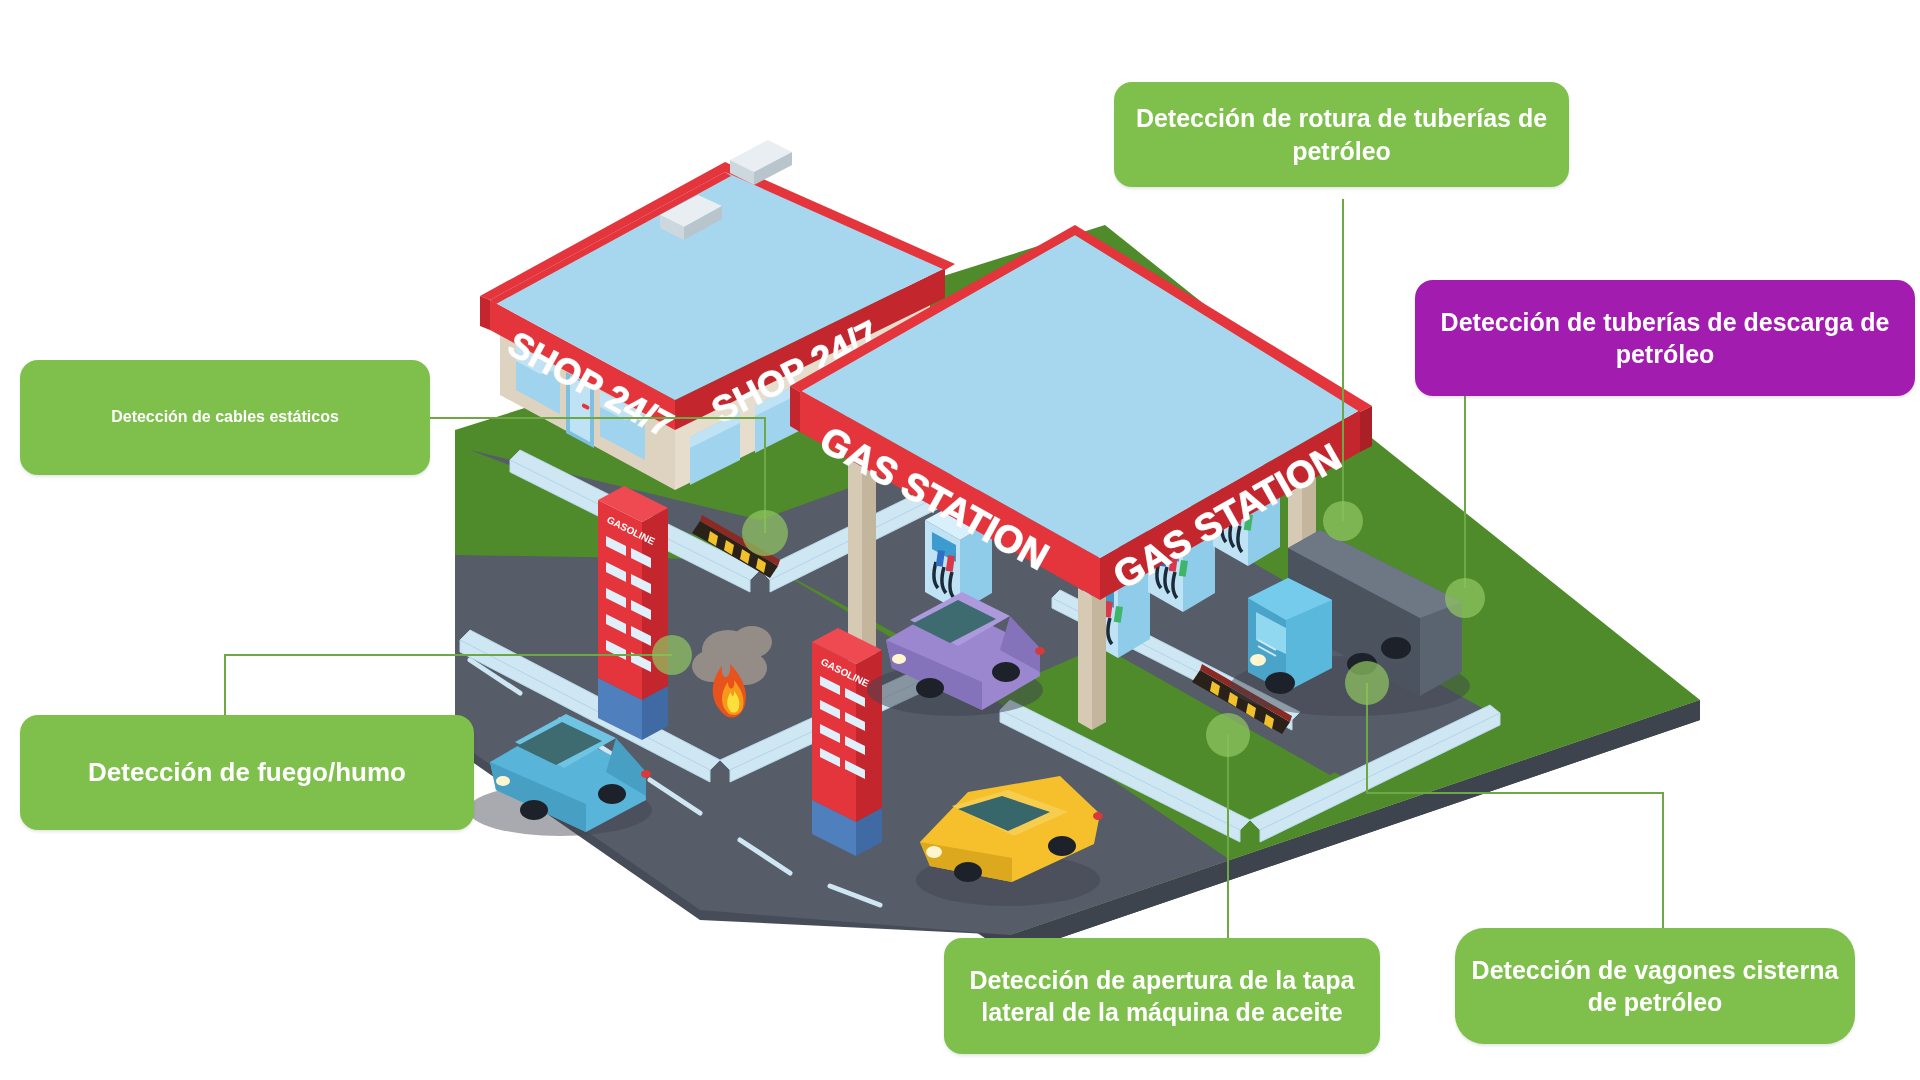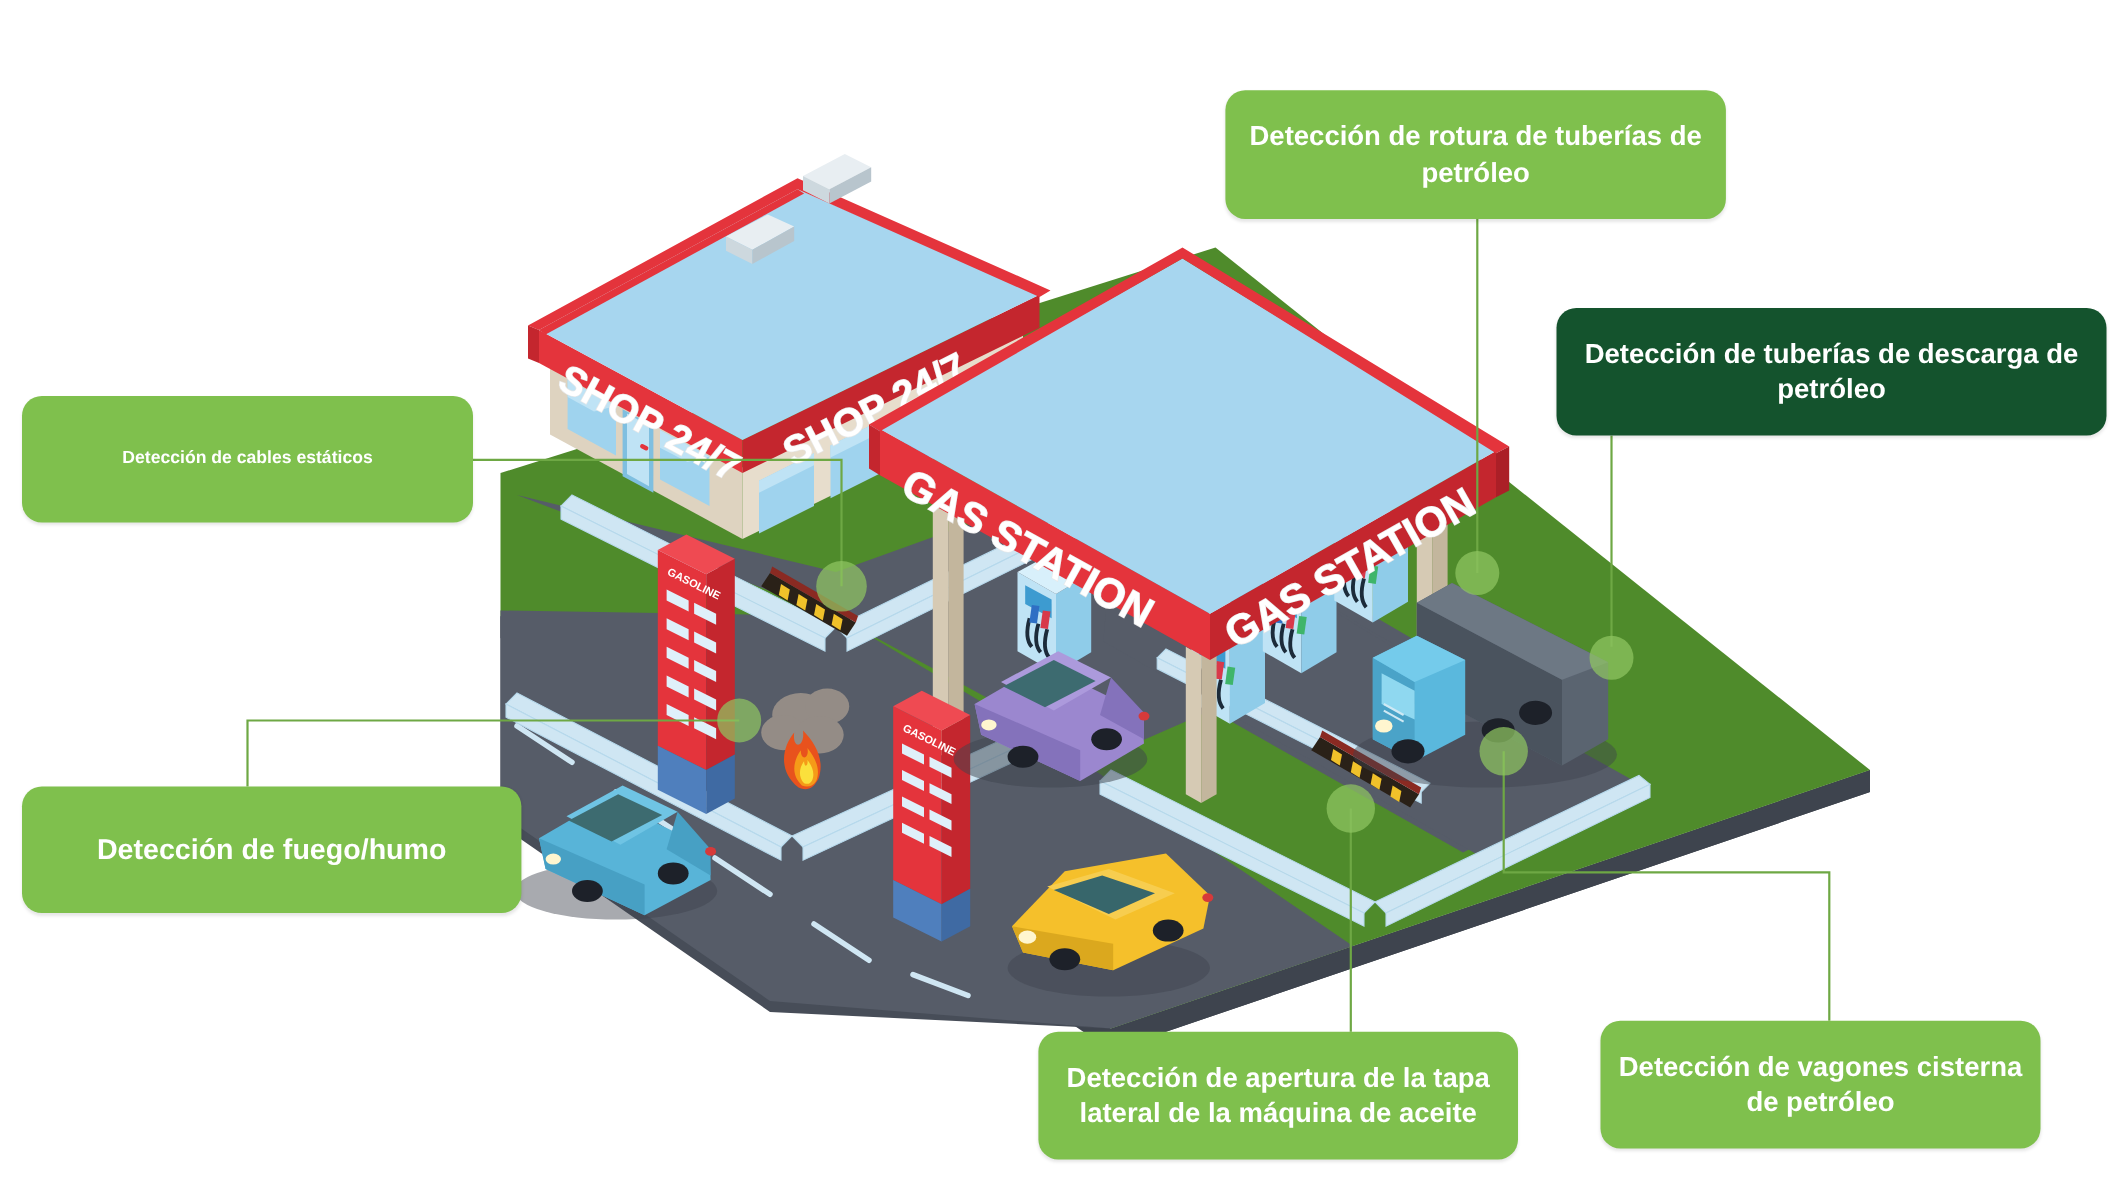--- a/index.html
+++ b/index.html
@@ -405,27 +405,27 @@
       <div class="hotspot" style="left: 1345px; top: 661px; width: 44px; height: 44px;"></div>
     </div>
 
   <div id="callout-layer">
       <div class="callout" style="left: 20px; top: 360px; width: 410px; height: 115px; font-size: 16px; background: rgb(127, 192, 77);">
         <span>Detección de cables estáticos</span>
       </div>
       <div class="callout" style="left: 20px; top: 715px; width: 454px; height: 115px; font-size: 26px; background: rgb(127, 192, 77);">
         <span>Detección de fuego/humo</span>
       </div>
-      <div class="callout" style="left: 1114px; top: 82px; width: 455px; height: 117px; font-size: 25px; background: rgb(127, 192, 77);">
+      <div class="callout" style="left: 1114px; top: 82px; width: 455px; height: 105px; font-size: 25px; background: rgb(127, 192, 77);">
         <span>Detección de rotura de tuberías de petróleo</span>
       </div>
-      <div class="callout" style="left: 1415px; top: 280px; width: 500px; height: 116px; font-size: 25px; background: #14532d;">
+      <div class="callout" style="left: 1415px; top: 280px; width: 500px; height: 116px; font-size: 25px; background: #a21caf;">
         <span>Detección de tuberías de descarga de petróleo</span>
       </div>
       <div class="callout" style="left: 944px; top: 938px; width: 436px; height: 116px; font-size: 25px; background: rgb(127, 192, 77);">
         <span>Detección de apertura de la tapa lateral de la máquina de aceite</span>
       </div>
-      <div class="callout" style="left: 1455px; top: 928px; width: 400px; height: 116px; font-size: 25px; background: rgb(127, 192, 77);">
+      <div class="callout" style="left: 1455px; top: 928px; width: 400px; height: 116px; font-size: 25px; background: rgb(127, 192, 77); border-radius: 29px;">
         <span>Detección de vagones cisterna de petróleo</span>
       </div>
     </div>
 
 </div>
 
 </body></html>

